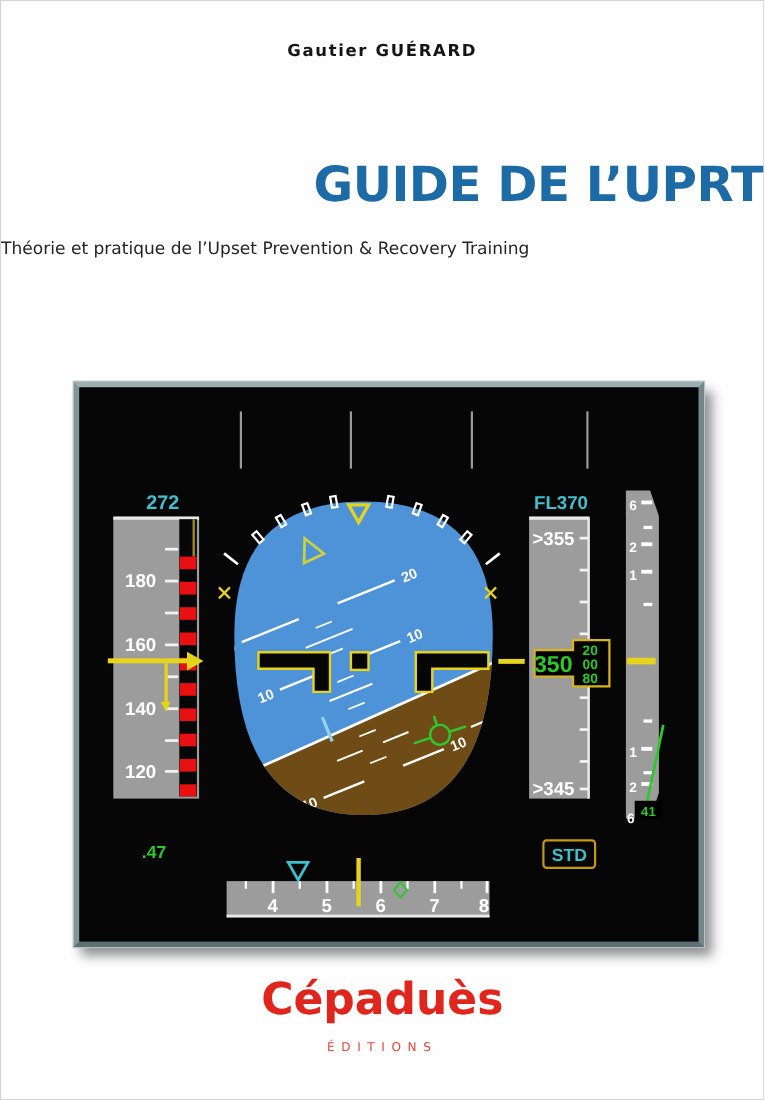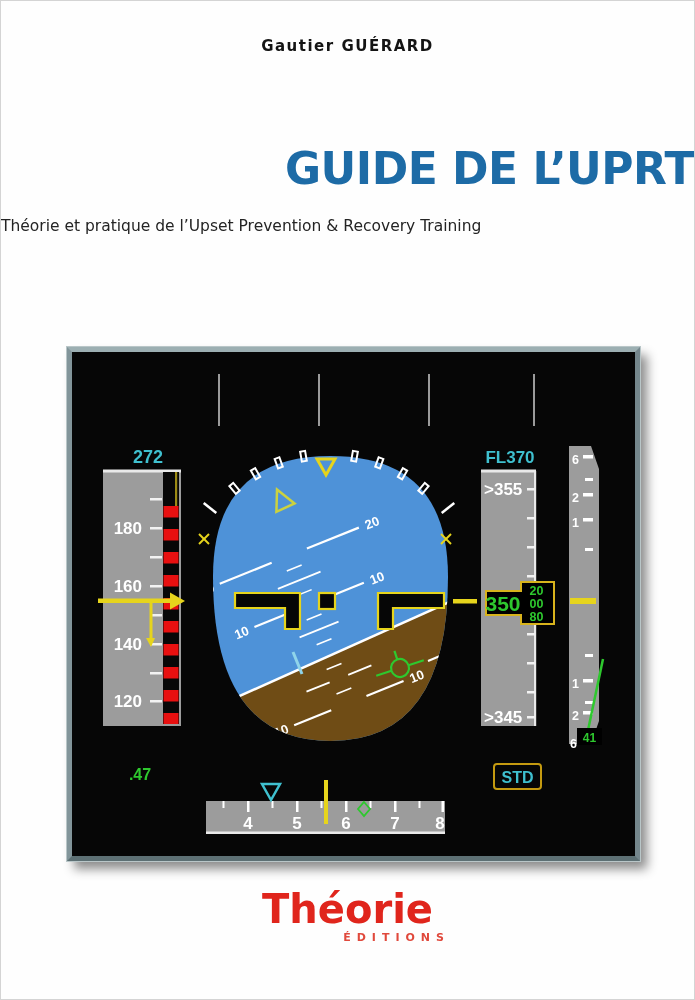--- a/index.html
+++ b/index.html
@@ -31,22 +31,22 @@
   }
   .pfd-frame svg{display:block;}
   .pfd-frame text{font-family:"Liberation Sans","DejaVu Sans",sans-serif;font-weight:bold;}
   .logo{
     position:absolute;top:886px;left:0;width:100%;text-align:center;
   }
   .logo-name{
     font-size:40px;font-weight:bold;color:#e0251c;letter-spacing:0px;line-height:1.1;
   }
   .logo-tagline{
-    width:205px;margin:0 auto;text-align:right;
-    font-size:11px;font-weight:bold;color:#e0493c;letter-spacing:6px;
+    width:205px;margin:14px auto;
+    font-size:11px;font-weight:normal;color:#e0493c;letter-spacing:6px;
   }
 </style>
 </head>
 <body>
 
 <div class="cover">
 
   <div class="author">Gautier GUÉRARD</div>
   <div class="title">GUIDE DE L’UPRT</div>
   <div class="subtitle">Théorie et pratique de l’Upset Prevention &amp; Recovery Training</div>
@@ -266,17 +266,17 @@
           <text x="356" y="477">8</text>
         </g>
         <polygon points="178,432 196,432 187,448" fill="none" stroke="#3fc0cf" stroke-width="2.5"></polygon>
         <rect x="240" y="428" width="4" height="44" fill="#e6d41c"></rect>
         <polygon points="280,450 286,457 280,464 274,457" fill="none" stroke="#2ec82e" stroke-width="1.8"></polygon>
       </g>
     </svg>
   </div>
 
   <div class="logo">
-    <div class="logo-name">Théorie</div>
+    <div class="logo-name">Cépaduès</div>
     <div class="logo-tagline">ÉDITIONS</div>
   </div>
 
 </div>
 
 </body></html>

